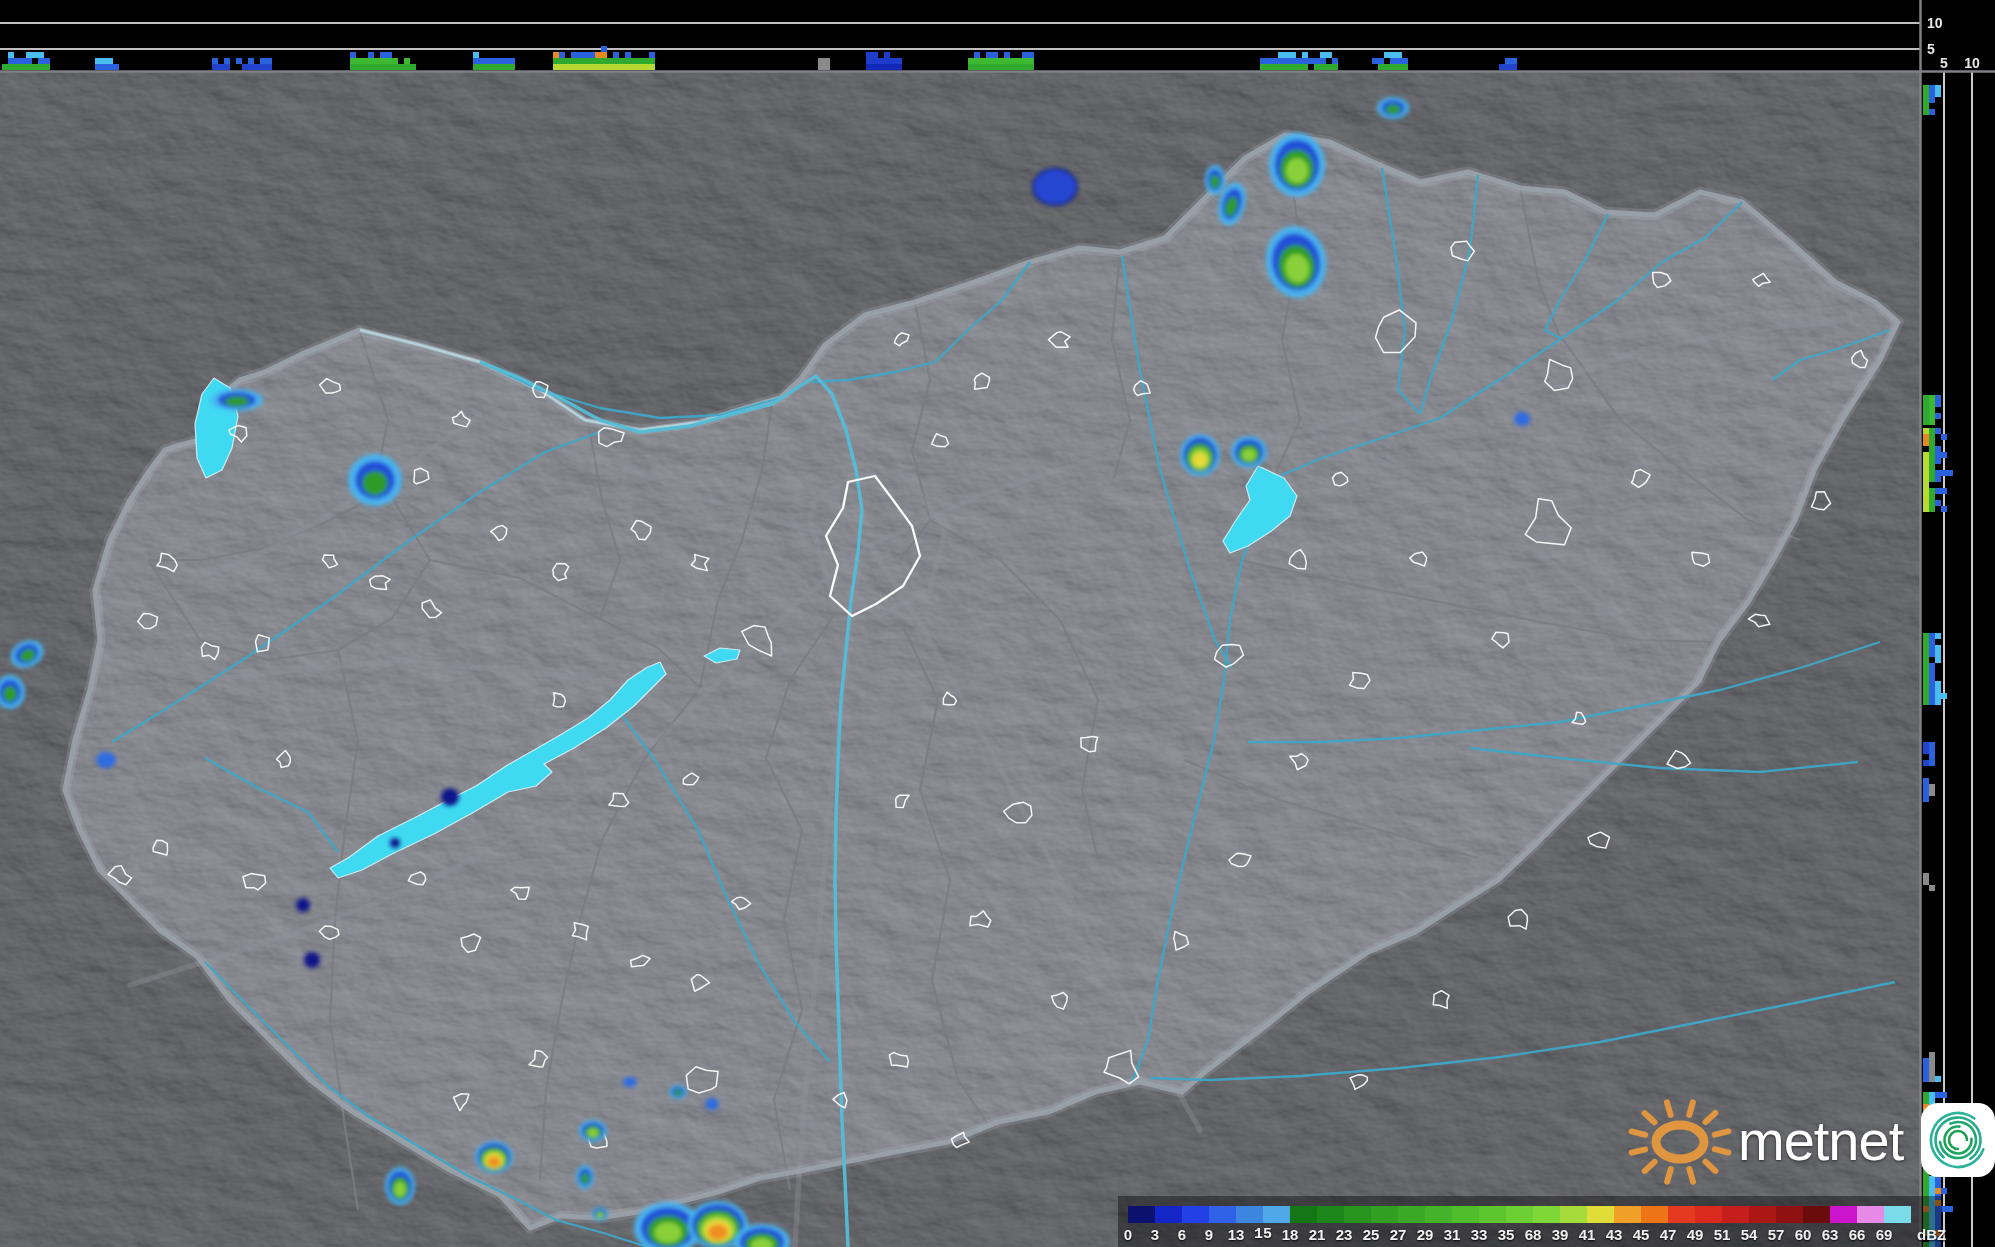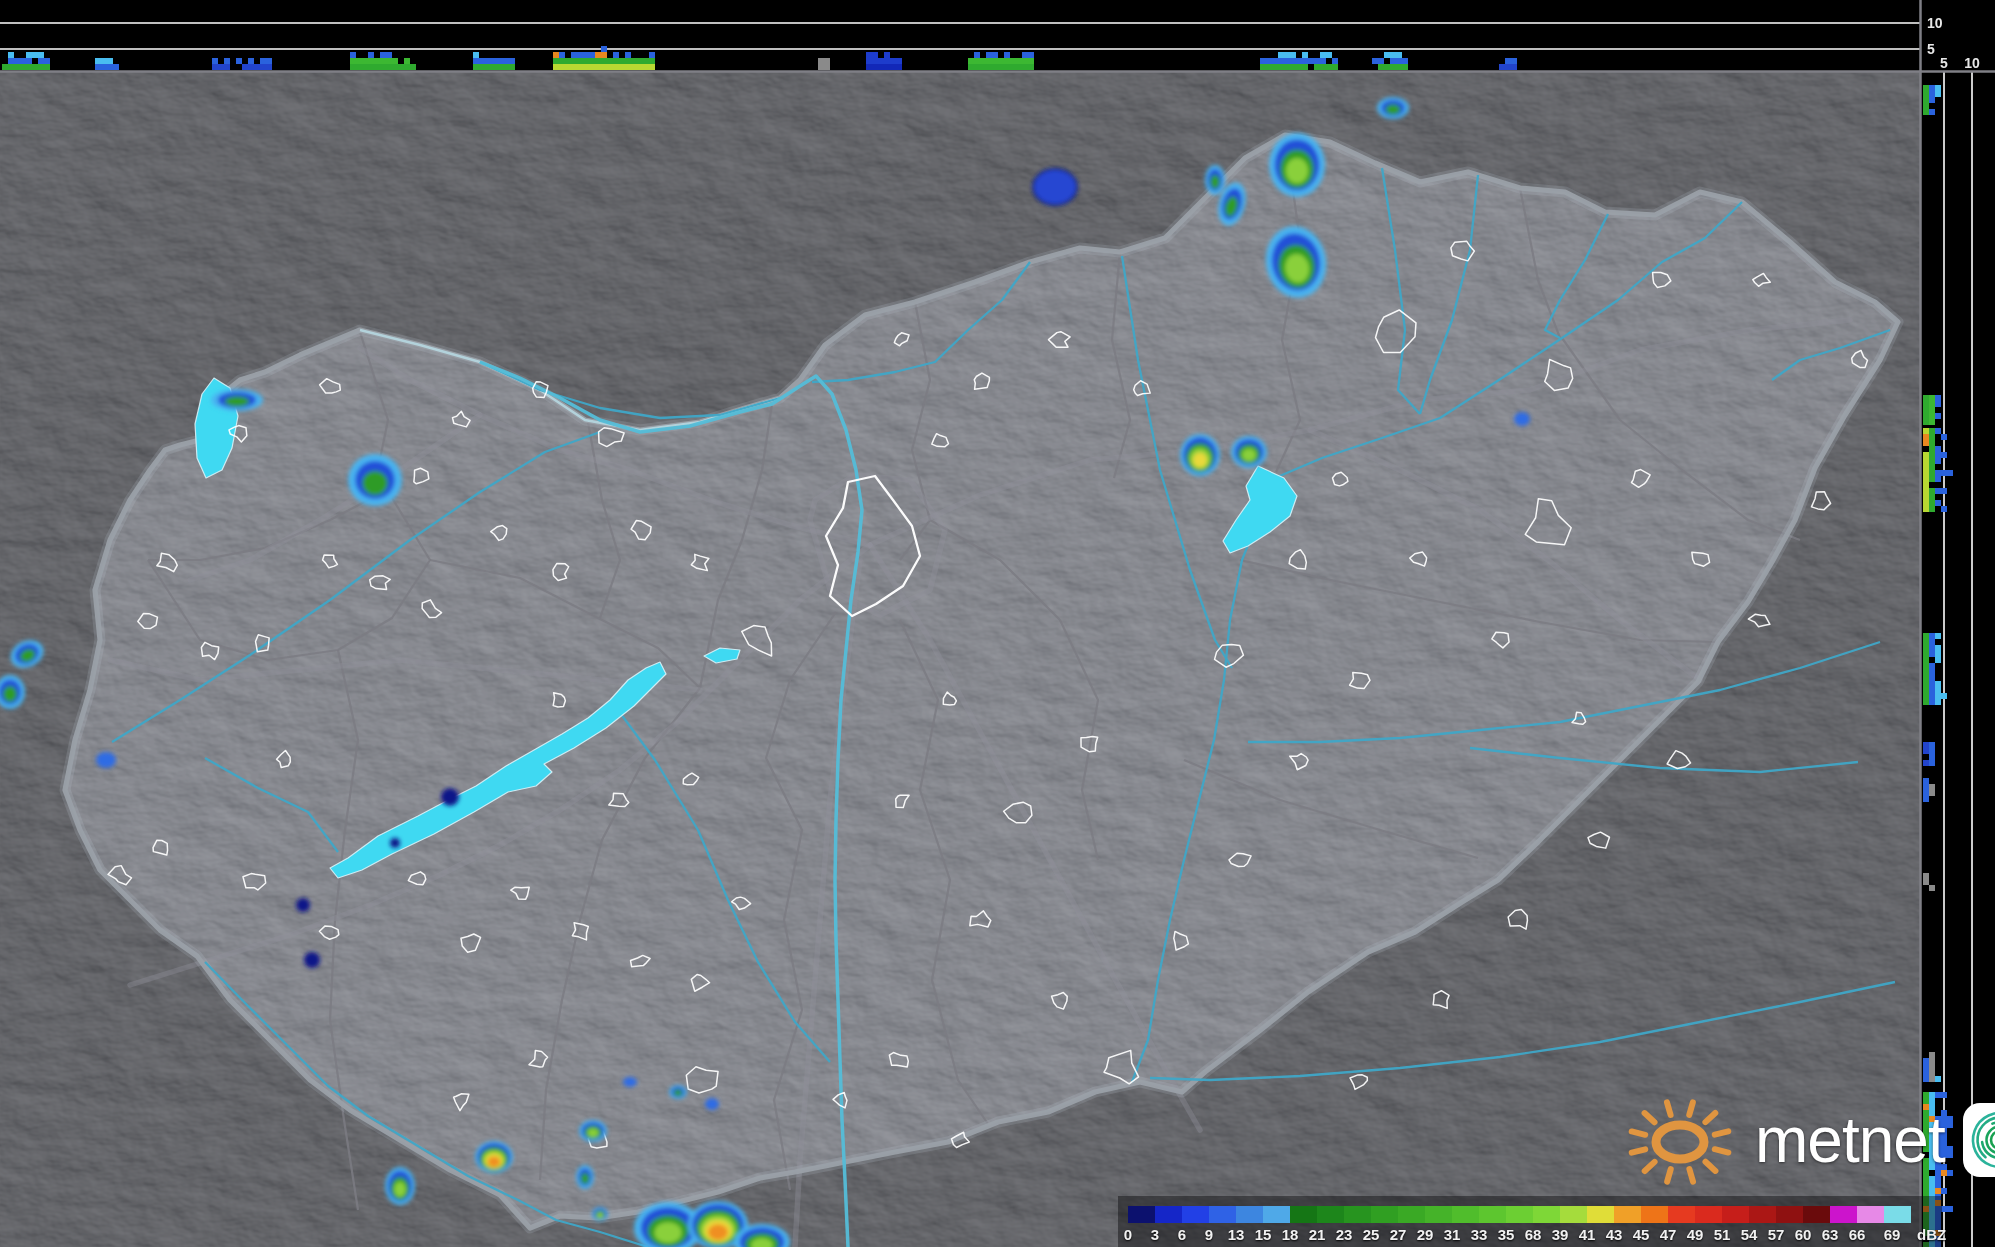--- a/index.html
+++ b/index.html
@@ -13,21 +13,21 @@
   .scale-panel{position:absolute;left:1118px;top:1196px;width:824px;height:51px;
                background:rgba(5,5,8,.42);z-index:30;}
   .scale-bar{position:absolute;left:10px;top:10px;height:17px;display:flex;}
   .scale-cell{width:27px;height:17px;}
   .scale-labels{position:absolute;left:10px;top:30px;height:18px;width:810px;}
   .scale-label{position:absolute;transform:translateX(-50%);font-size:15px;font-weight:bold;
                color:#f2f2f2;text-shadow:0 1px 2px #000;}
   .scale-unit{position:absolute;top:30px;font-size:15px;font-weight:bold;color:#f2f2f2;
               text-shadow:0 1px 2px #000;}
   .logo{position:absolute;left:1622px;top:1092px;height:96px;display:flex;align-items:center;z-index:30;}
-  .logo .brand{color:#fff;font-size:64px;font-weight:500;letter-spacing:-1px;margin-left:21px;
+  .logo .brand{color:#fff;font-size:56px;font-weight:500;letter-spacing:-1px;margin-left:4px;
                text-shadow:0 1px 3px rgba(0,0,0,.6);}
   .logo svg{display:block;}
 </style>
 </head>
 <body>
 
 <div id="screen">
 
   <svg id="mapsvg" width="1995" height="1247" viewBox="0 0 1995 1247">
     <defs>
@@ -796,21 +796,21 @@
         <div class="scale-cell" style="background: rgb(204, 20, 204);"></div>
         <div class="scale-cell" style="background: rgb(231, 137, 231);"></div>
         <div class="scale-cell" style="background: rgb(122, 220, 232);"></div>
       </div>
     <div class="scale-labels" id="scalelabels">
         <span class="scale-label" style="left: 0px;">0</span>
         <span class="scale-label" style="left: 27px;">3</span>
         <span class="scale-label" style="left: 54px;">6</span>
         <span class="scale-label" style="left: 81px;">9</span>
         <span class="scale-label" style="left: 108px;">13</span>
-        <span class="scale-label" style="left: 135px;">15</span>
+        <span class="scale-label" style="left: 135px; font-family: Liberation Mono, monospace;">15</span>
         <span class="scale-label" style="left: 162px;">18</span>
         <span class="scale-label" style="left: 189px;">21</span>
         <span class="scale-label" style="left: 216px;">23</span>
         <span class="scale-label" style="left: 243px;">25</span>
         <span class="scale-label" style="left: 270px;">27</span>
         <span class="scale-label" style="left: 297px;">29</span>
         <span class="scale-label" style="left: 324px;">31</span>
         <span class="scale-label" style="left: 351px;">33</span>
         <span class="scale-label" style="left: 378px;">35</span>
         <span class="scale-label" style="left: 405px;">68</span>
@@ -819,21 +819,21 @@
         <span class="scale-label" style="left: 486px;">43</span>
         <span class="scale-label" style="left: 513px;">45</span>
         <span class="scale-label" style="left: 540px;">47</span>
         <span class="scale-label" style="left: 567px;">49</span>
         <span class="scale-label" style="left: 594px;">51</span>
         <span class="scale-label" style="left: 621px;">54</span>
         <span class="scale-label" style="left: 648px;">57</span>
         <span class="scale-label" style="left: 675px;">60</span>
         <span class="scale-label" style="left: 702px;">63</span>
         <span class="scale-label" style="left: 729px;">66</span>
-        <span class="scale-label" style="left: 756px; margin-left: 8px;">69</span>
+        <span class="scale-label" style="left: 756px;">69</span>
       </div>
     <span class="scale-unit" id="scaleunit" style="left: 799px;">dBZ</span>
   </div>
 
   <div class="logo">
     <svg width="112" height="96" viewBox="0 0 112 96">
       <g id="sunrays" stroke="#e09540" stroke-width="6" stroke-linecap="round">
           <line x1="92.79003921284247" y1="57.19825545298034" x2="106.31949890672567" y2="60.540302627578356"></line>
           <line x1="83.50160782291957" y1="69.76333177909402" x2="93.41889975405496" y2="78.93916439081625"></line>
           <line x1="67.38004121115017" y1="77.03283931525112" x2="71.02783501548635" y2="89.58380042590342"></line>

